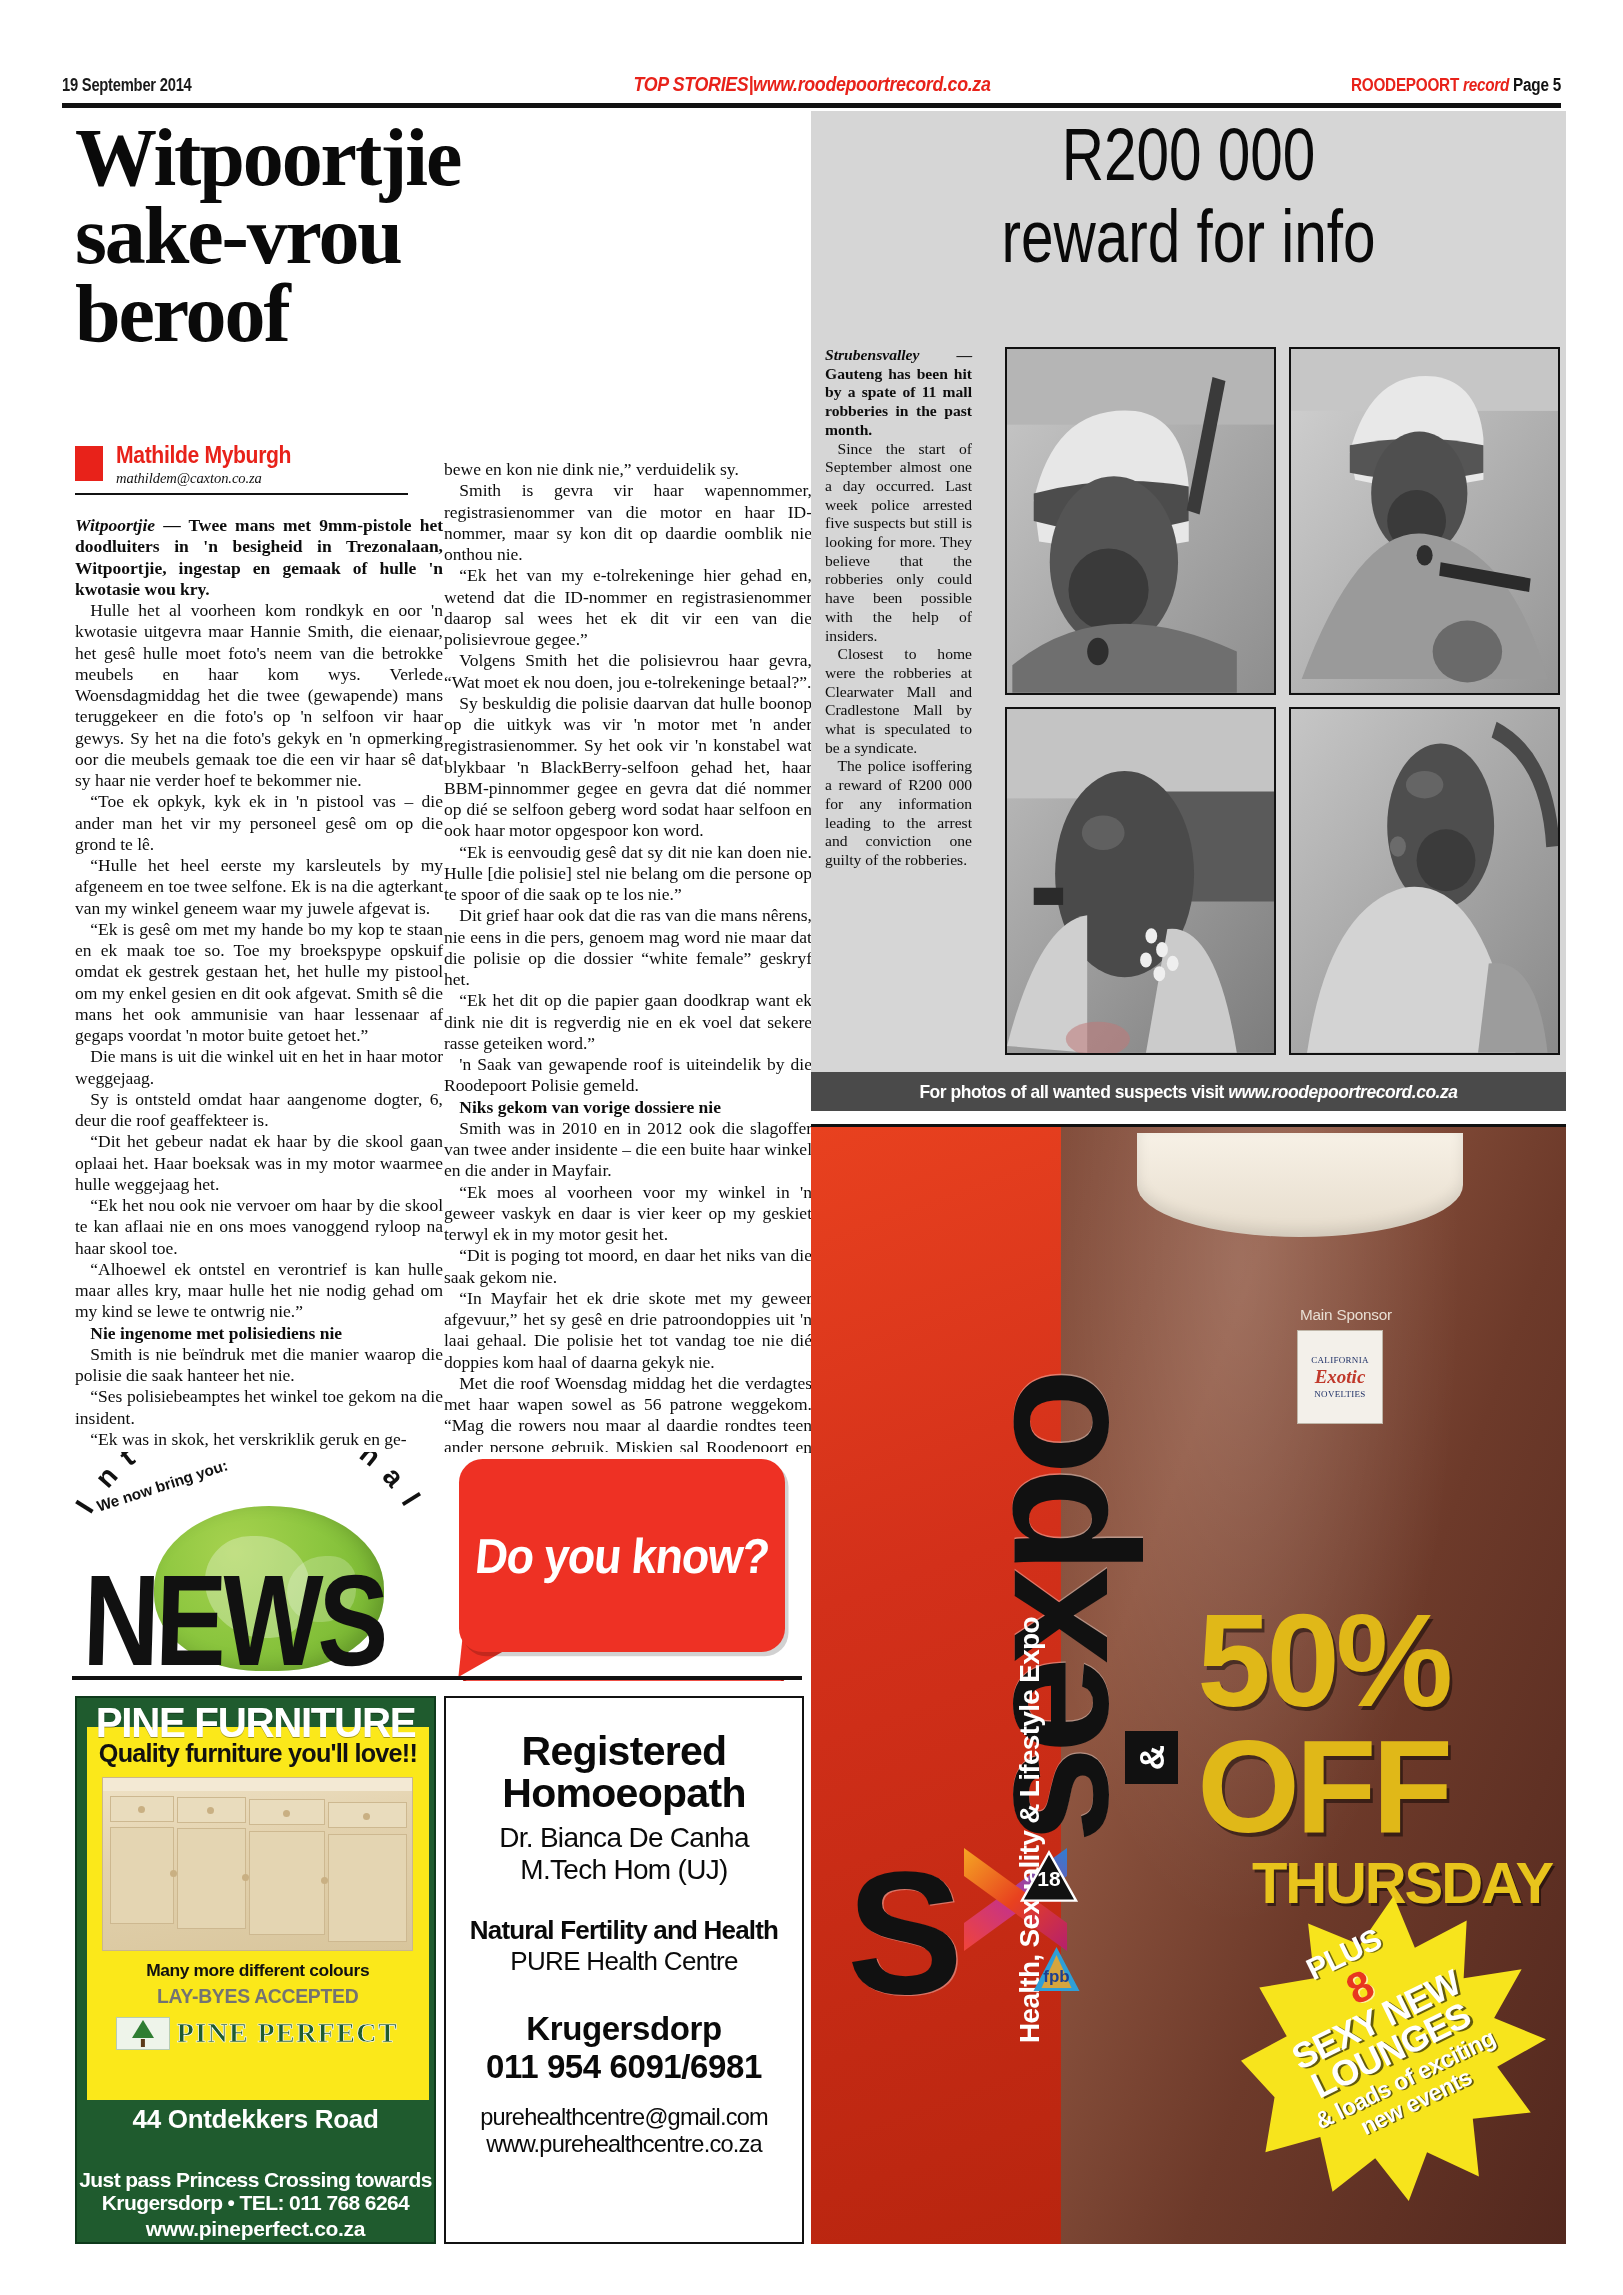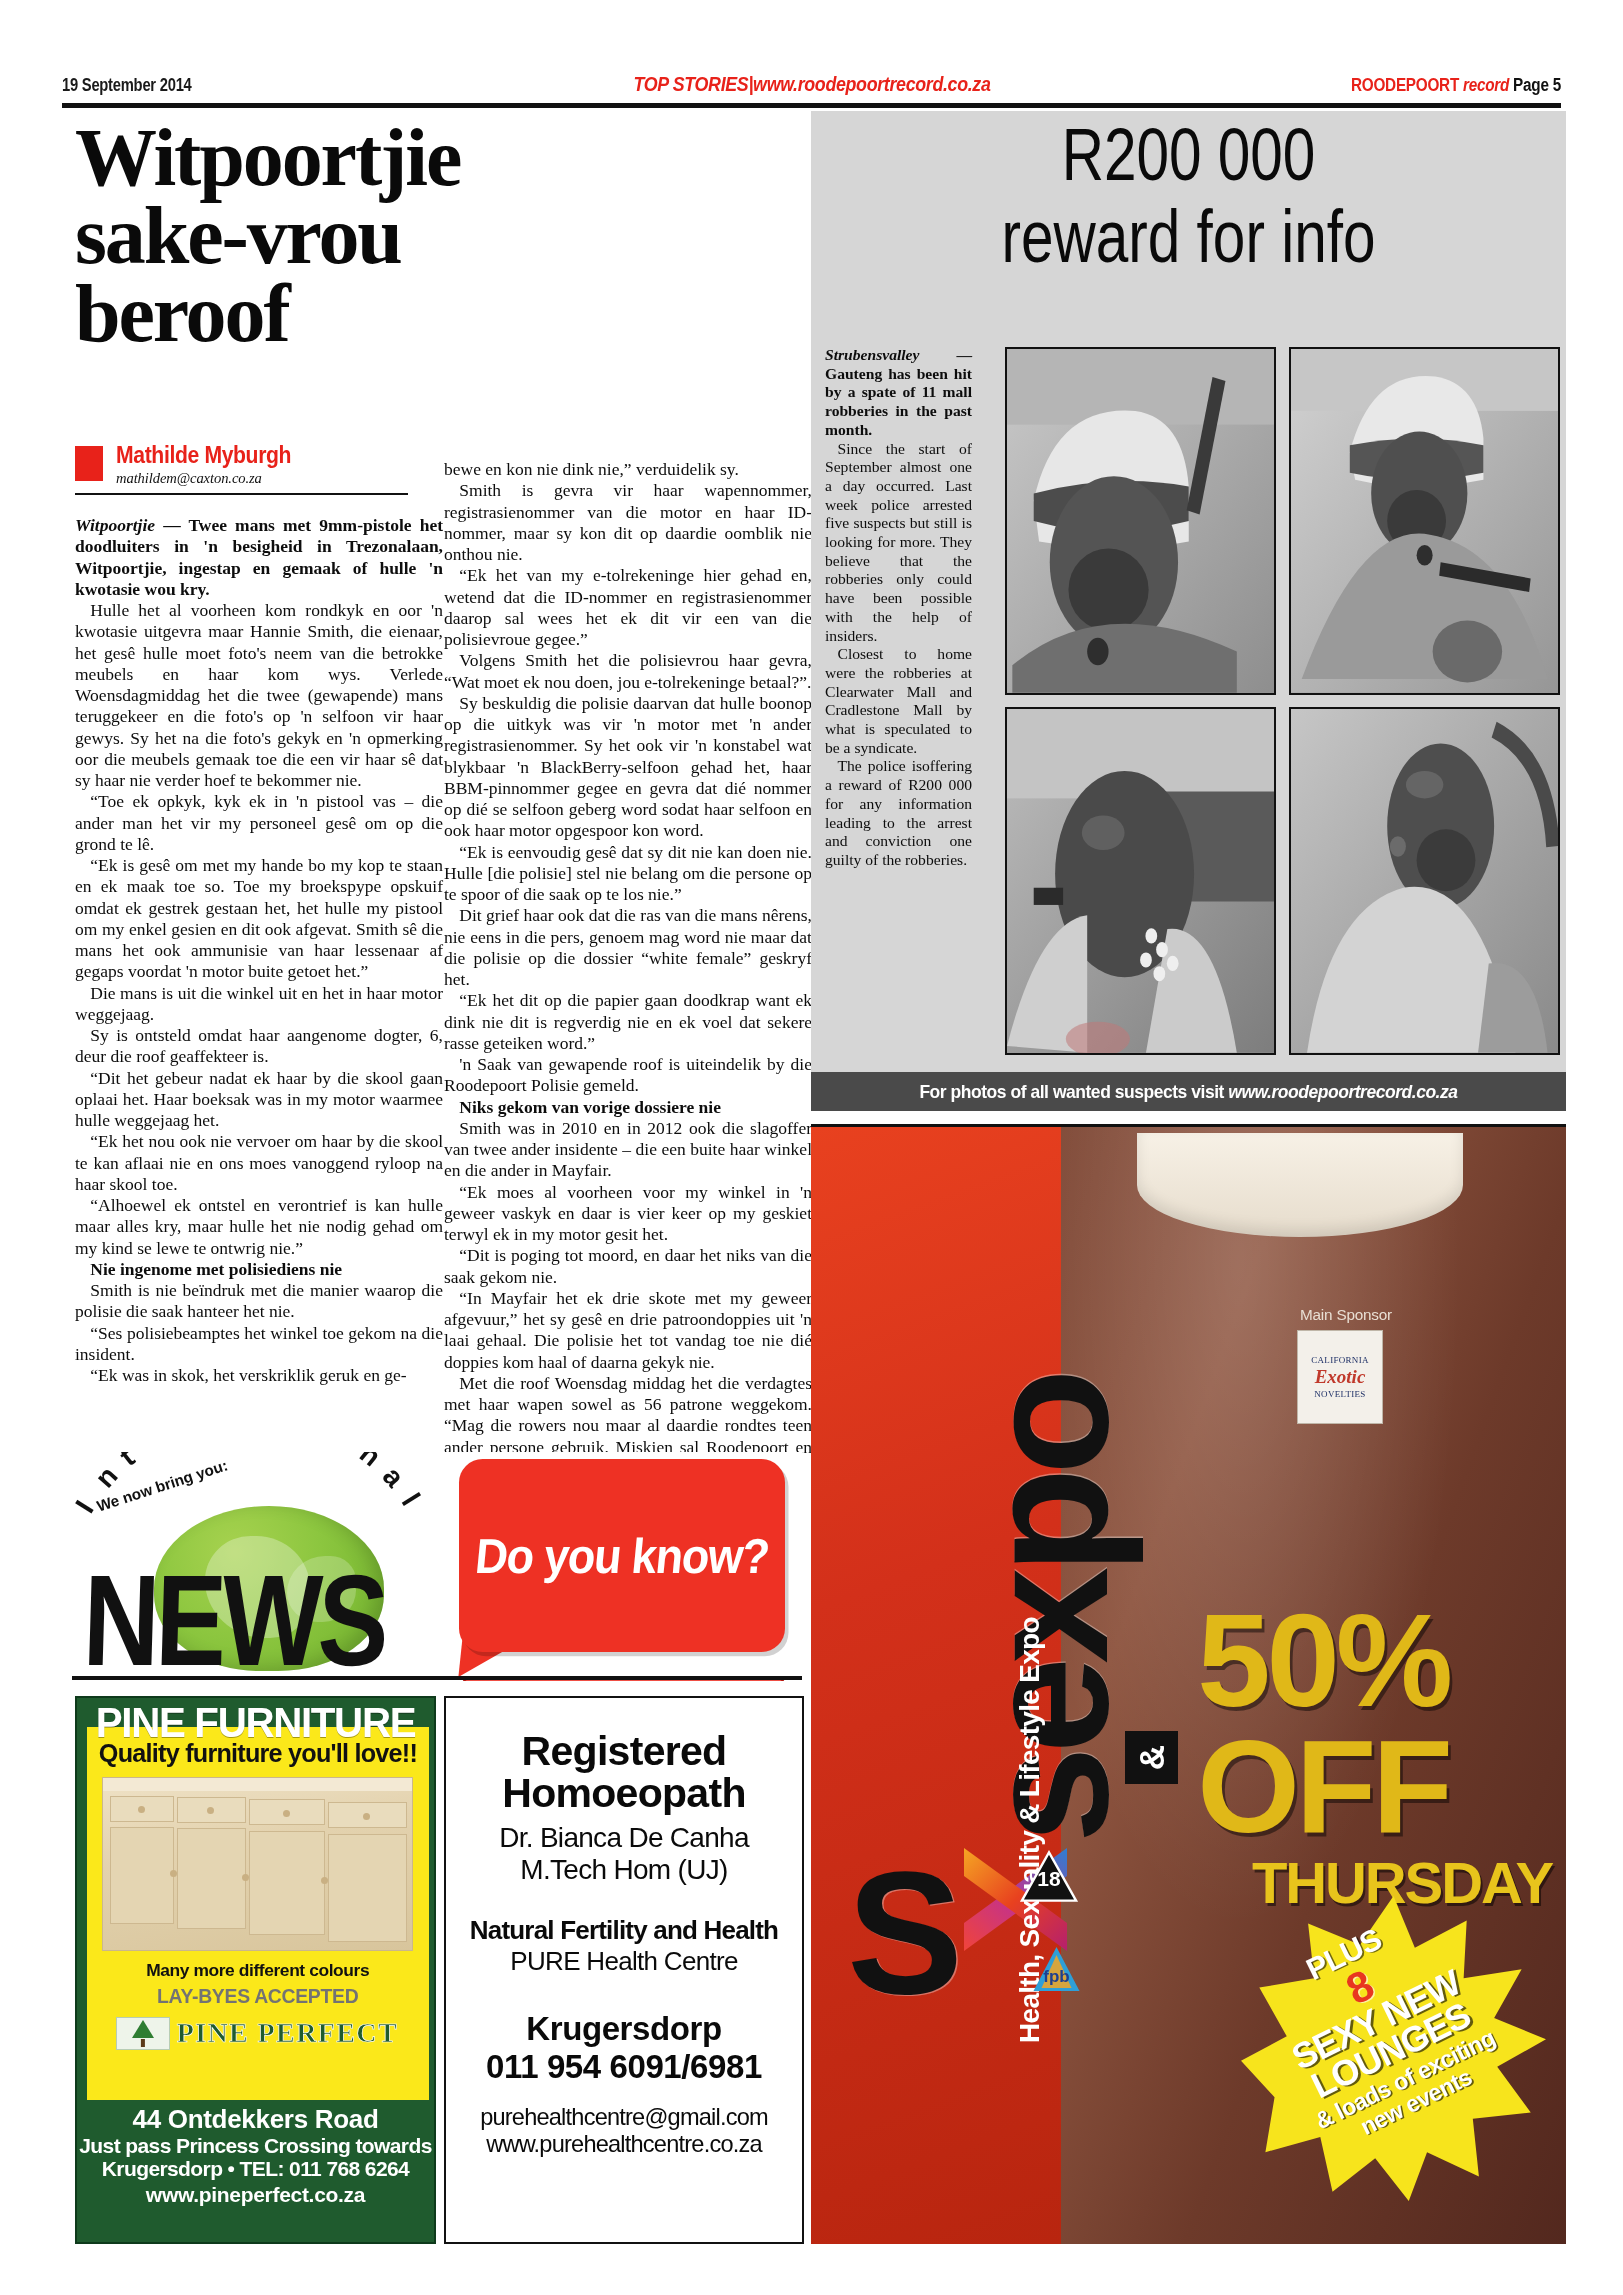--- a/index.html
+++ b/index.html
@@ -243,21 +243,21 @@
     font-family:"Liberation Serif", serif; font-weight:bold;
     font-size:28px; color:#1f5b2e; letter-spacing:1.4px;
     -webkit-text-stroke:0.7px #ffffff; white-space:nowrap;
   }
   .pine-addr{
     position:absolute; left:0; top:407px; width:100%; text-align:center;
     font-family:"Liberation Sans", sans-serif; font-weight:bold; color:#fff;
     line-height:1.1;
   }
   .pa1{ font-size:26px; letter-spacing:-0.3px; }
-  .pa2{ font-size:21px; letter-spacing:-0.6px; white-space:nowrap; }
+  .pa2{ font-size:21px; letter-spacing:-0.6px; white-space:nowrap;margin-top:34px; }
   .pa3{ font-size:21px; letter-spacing:-0.6px; white-space:nowrap; }
   .pa4{ font-size:21px; letter-spacing:-0.3px; margin-top:2.8px; }
 
   
   .homeo{
     position:absolute; left:444px; top:1696px; width:360px; height:548px;
     background:#fff; border:2.8px solid #111;
     display:flex; flex-direction:column; align-items:center;
     padding-top:33px;
     font-family:"Liberation Sans", sans-serif; color:#0a0a0a; text-align:center;
@@ -440,20 +440,21 @@
       <div class="byline-mail">mathildem@caxton.co.za</div>
     </div>
   </div>
   <div class="byline-rule"></div>
 </div>
 
 <div class="col" id="col1">
   <p class="lead"><i>Witpoortjie</i><span> — </span><span>Twee mans met 9mm-pistole het doodluiters in 'n besigheid in Trezonalaan, Witpoortjie, ingestap en gemaak of hulle 'n kwotasie wou kry.</span></p>
   <p>Hulle het al voorheen kom rondkyk en oor 'n kwotasie uitgevra maar Hannie Smith, die eienaar, het gesê hulle moet foto's neem van die betrokke meubels en haar kom wys. Verlede Woensdagmiddag het die twee (gewapende) mans teruggekeer en die foto's op 'n selfoon vir haar gewys. Sy het na die foto's gekyk en 'n opmerking oor die meubels gemaak toe die een vir haar sê dat sy haar nie verder hoef te bekommer nie.</p>
   <p>“Toe ek opkyk, kyk ek in 'n pistool vas – die ander man het vir my personeel gesê om op die grond te lê.</p>
+  <p>“Hulle het heel eerste my karsleutels by my afgeneem en toe twee selfone. Ek is na die agterkant van my winkel geneem waar my juwele afgevat is.</p>
   <p>“Ek is gesê om met my hande bo my kop te staan en ek maak toe so. Toe my broekspype opskuif omdat ek gestrek gestaan het, het hulle my pistool om my enkel gesien en dit ook afgevat. Smith sê die mans het ook ammunisie van haar lessenaar af gegaps voordat 'n motor buite getoet het.”</p>
   <p>Die mans is uit die winkel uit en het in haar motor weggejaag.</p>
   <p>Sy is ontsteld omdat haar aangenome dogter, 6, deur die roof geaffekteer is.</p>
   <p>“Dit het gebeur nadat ek haar by die skool gaan oplaai het. Haar boeksak was in my motor waarmee hulle weggejaag het.</p>
   <p>“Ek het nou ook nie vervoer om haar by die skool te kan aflaai nie en ons moes vanoggend ryloop na haar skool toe.</p>
   <p>“Alhoewel ek ontstel en verontrief is kan hulle maar alles kry, maar hulle het nie nodig gehad om my kind se lewe te ontwrig nie.”</p>
   <p class="sub">Nie ingenome met polisiediens nie</p>
   <p>Smith is nie beïndruk met die manier waarop die polisie die saak hanteer het nie.</p>
   <p>“Ses polisiebeamptes het winkel toe gekom na die insident.</p>
   <p>“Ek was in skok, het verskriklik geruk en ge-</p>

